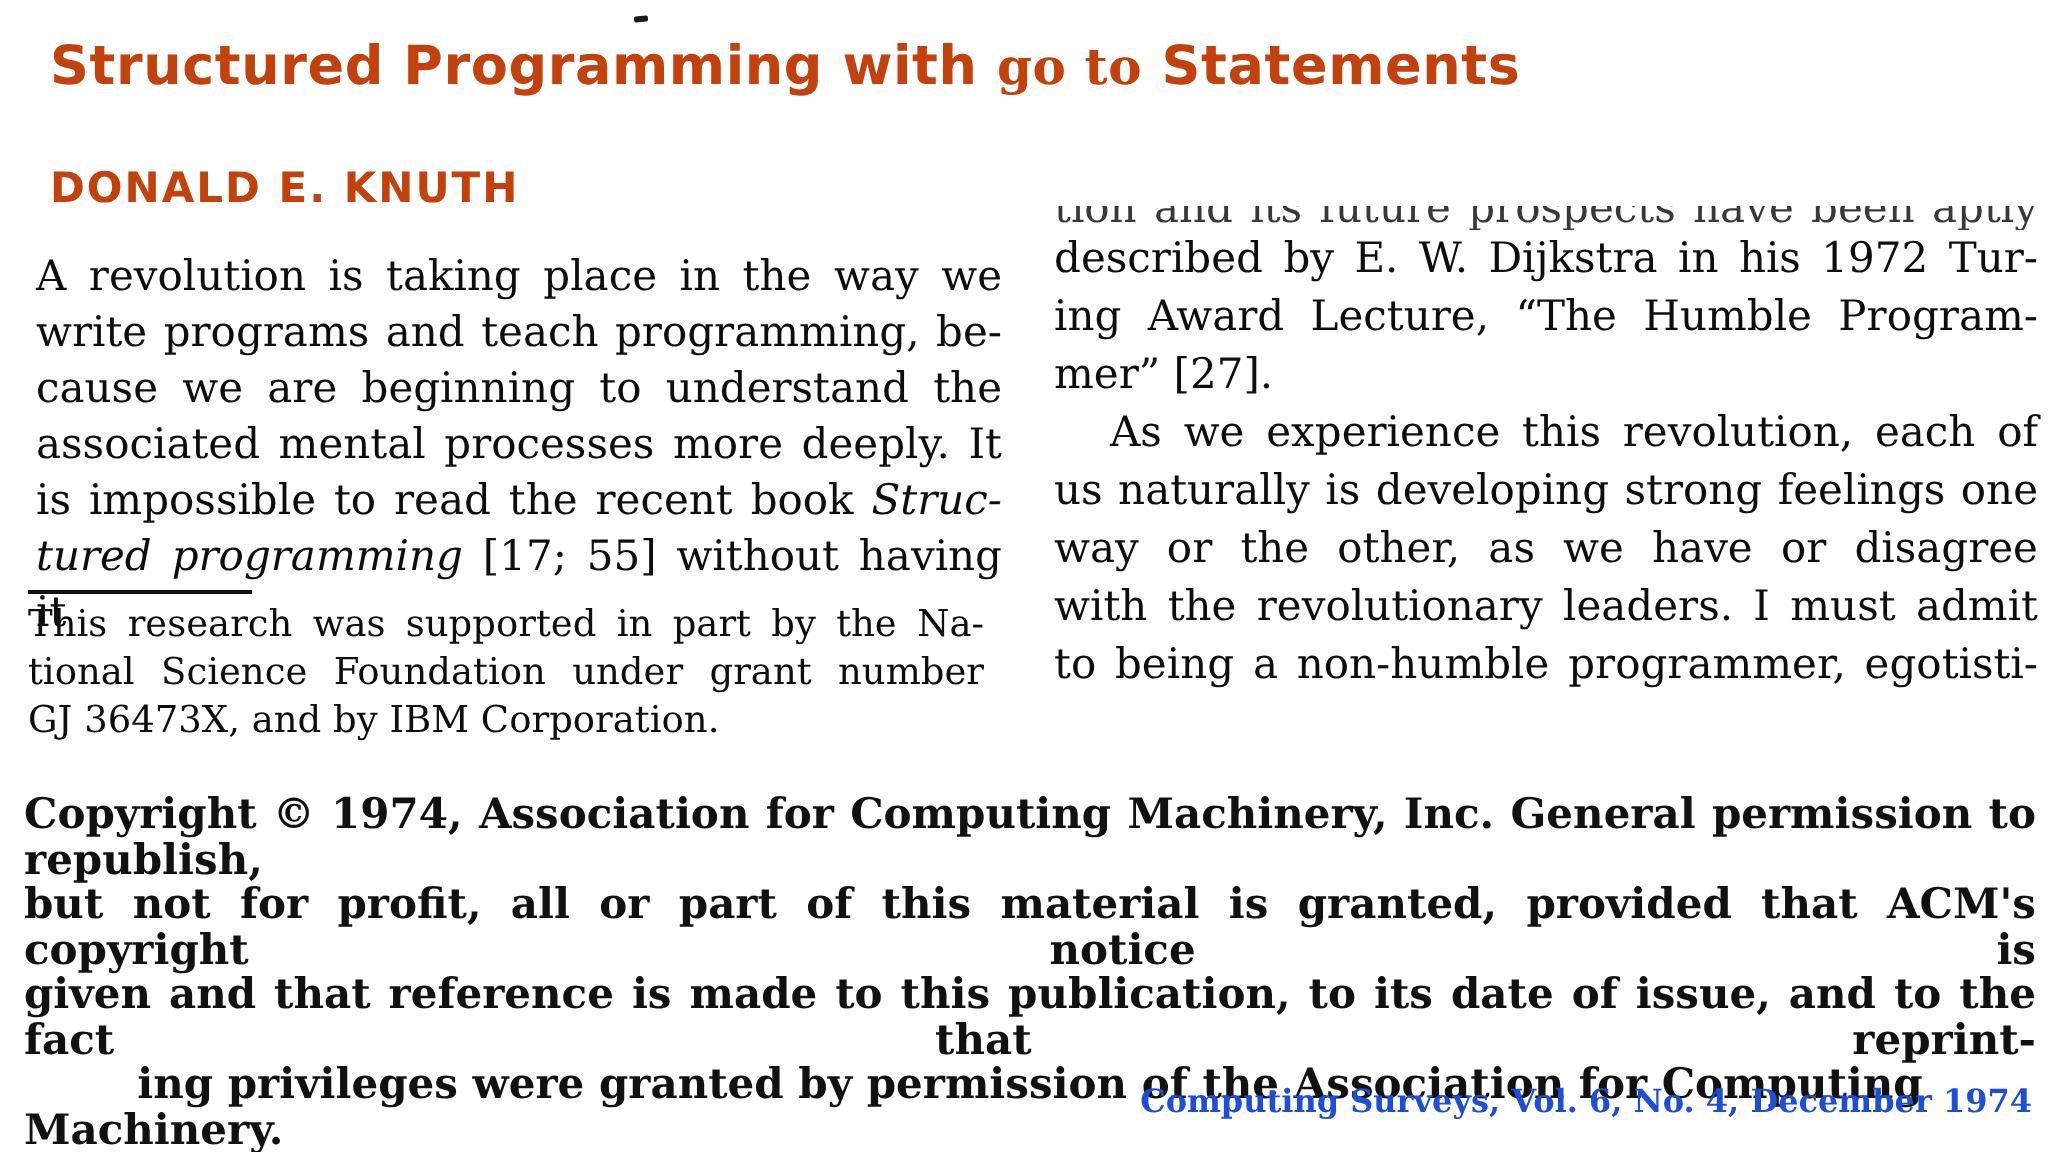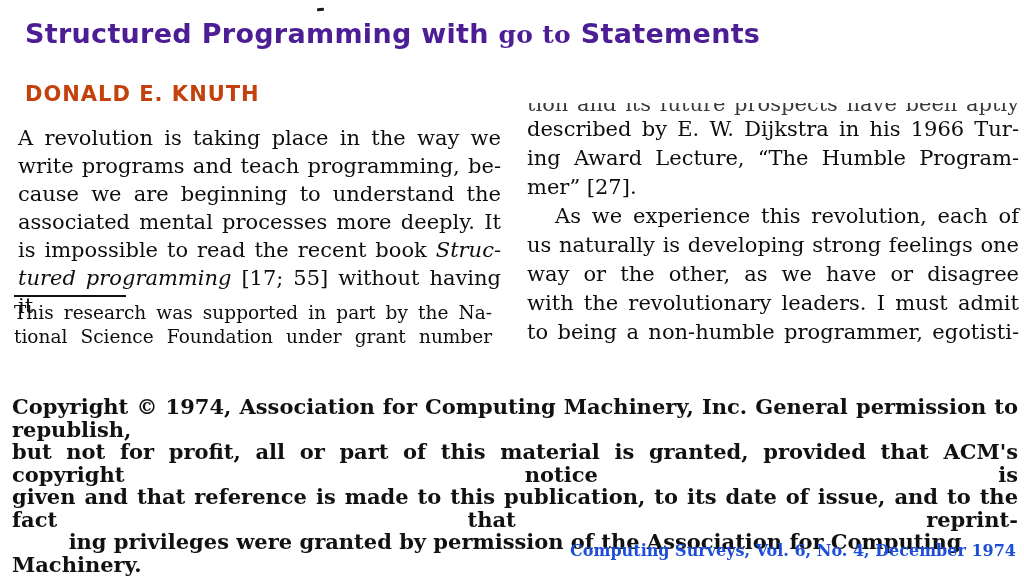--- a/index.html
+++ b/index.html
@@ -25,21 +25,21 @@
 
   .title {
     position: absolute;
     left: 25px; top: 18px;
     margin: 0;
     font-family: "DejaVu Sans", sans-serif;
     font-weight: bold;
     font-size: 27px;
     letter-spacing: 0.3px;
     white-space: nowrap;
-    color: #4c1d95;
+    color: #c2410c;
   }
   .title .goto {
     font-family: "DejaVu Serif", serif;
     font-weight: bold;
     font-size: 25px;
   }
 
   .author {
     position: absolute;
     left: 25px; top: 82px;
@@ -147,28 +147,29 @@
         <div class="line"><span>is impossible to read the recent book </span><span class="em">Struc-</span></div>
         <div class="line"><span class="em">tured programming</span><span> [17; 55] without having it</span></div>
       </div>
   </div>
 
   <div class="footnote-rule"></div>
 
   <div class="footnote">
       <div class="line">This research was supported in part by the Na-</div>
       <div class="line">tional Science Foundation under grant number</div>
+      <div class="line last">GJ 36473X, and by IBM Corporation.</div>
     </div>
 
   <div class="col-right">
     <div class="clipped-window">
       <div class="clipped-inner">tion and its future prospects have been aptly</div>
     </div>
     <div class="para">
-        <div class="line">described by E. W. Dijkstra in his 1966 Tur-</div>
+        <div class="line">described by E. W. Dijkstra in his 1972 Tur-</div>
         <div class="line">ing Award Lecture, “The Humble Program-</div>
         <div class="line last">mer” [27].</div>
       </div>
     <div class="para">
         <div class="line indent">As we experience this revolution, each of</div>
         <div class="line">us naturally is developing strong feelings one</div>
         <div class="line">way or the other, as we have or disagree</div>
         <div class="line">with the revolutionary leaders. I must admit</div>
         <div class="line">to being a non-humble programmer, egotisti-</div>
       </div>

